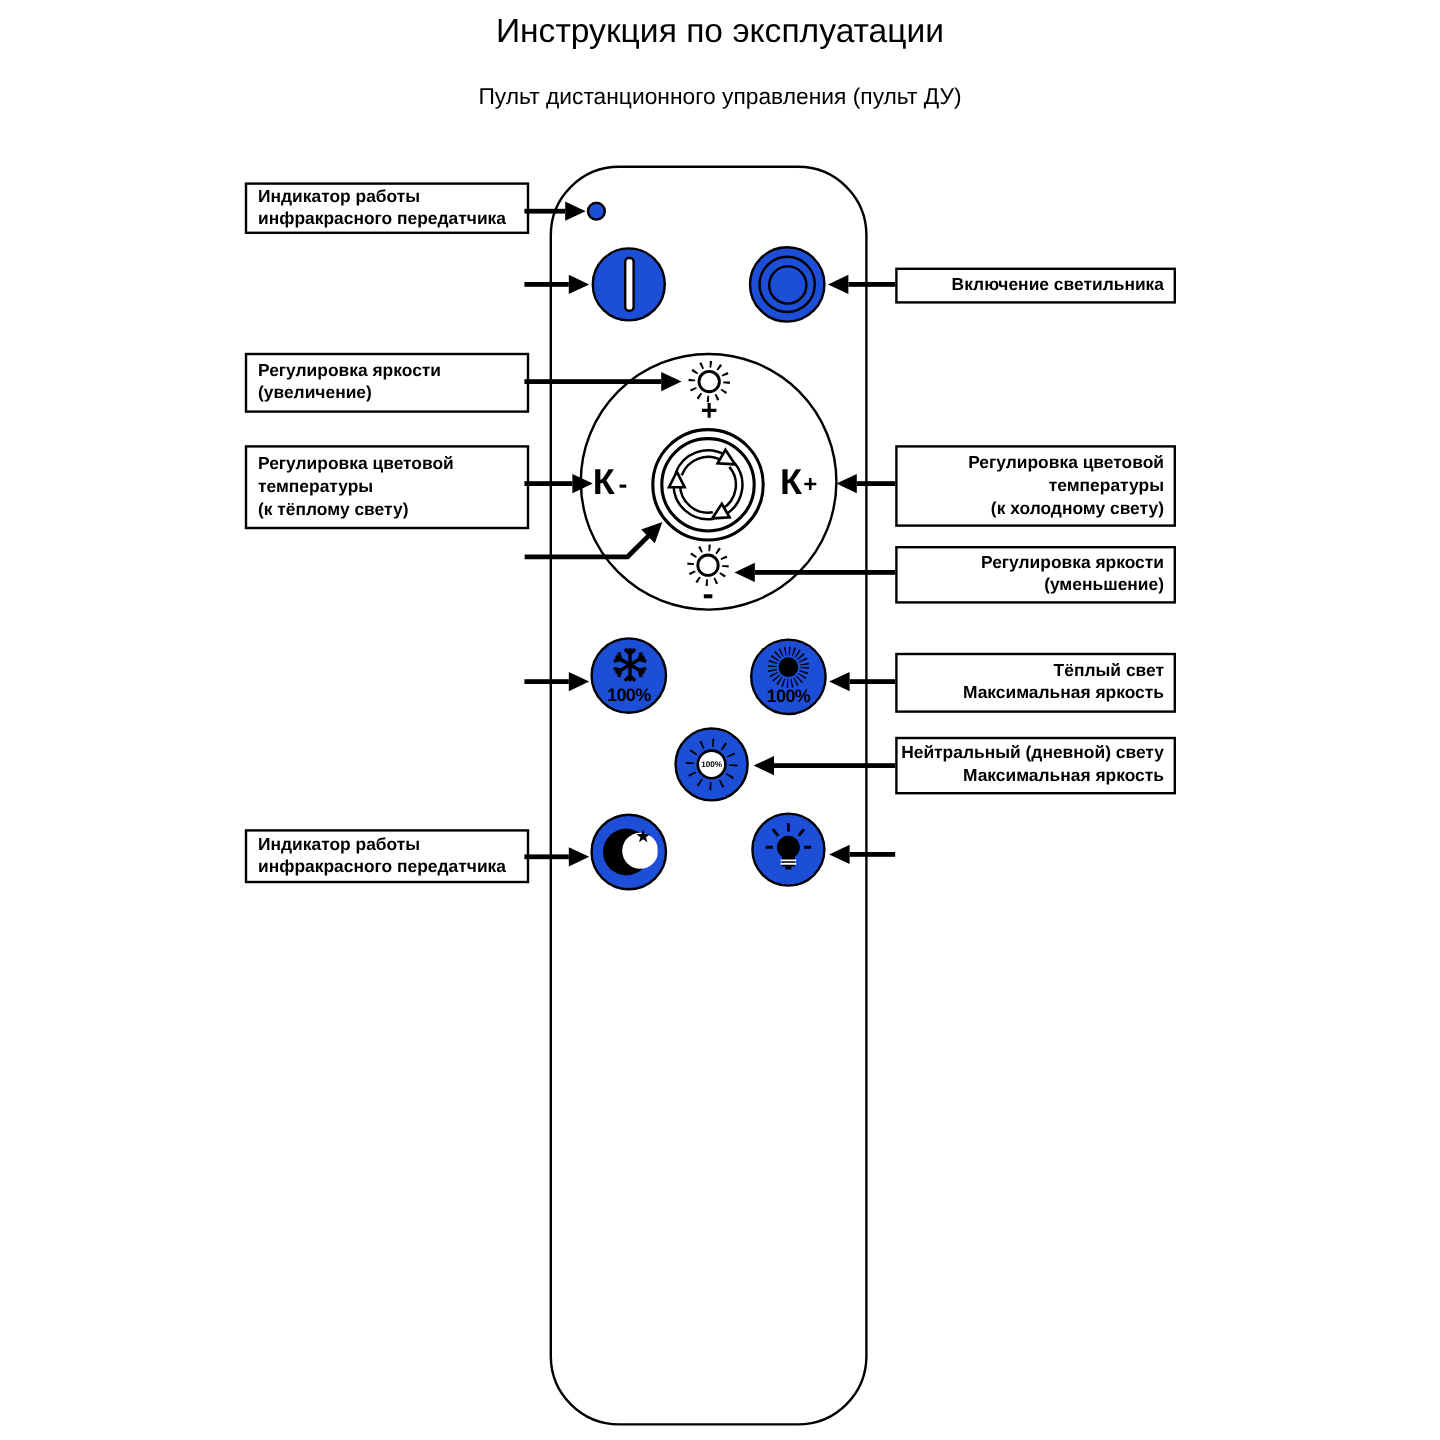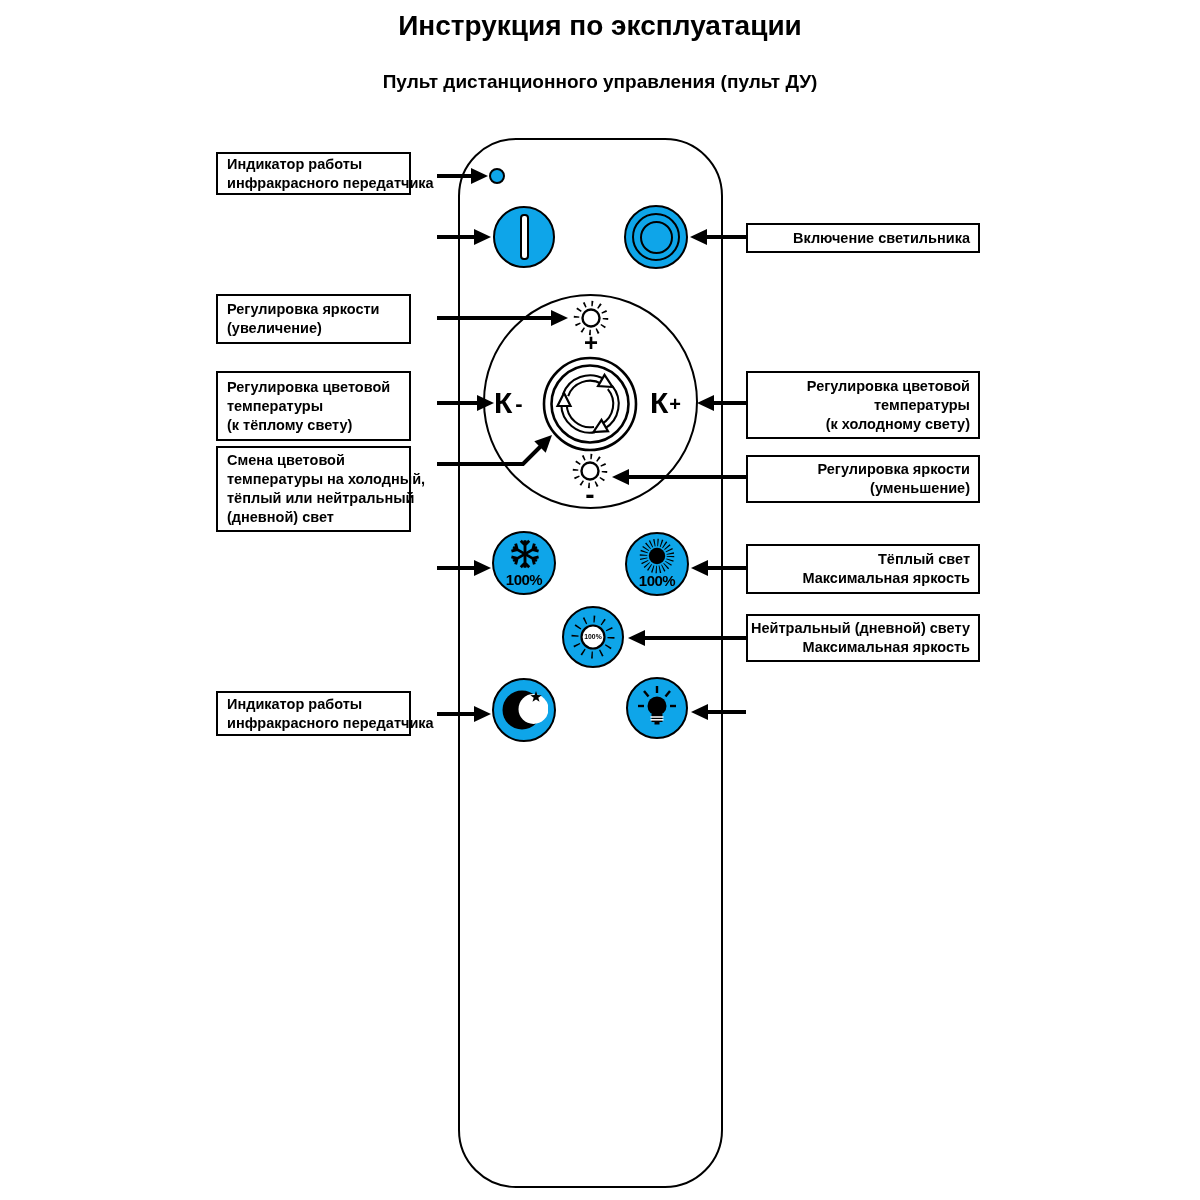--- a/index.html
+++ b/index.html
@@ -1,27 +1,27 @@
 <!DOCTYPE html>
 <html><head>
 <meta charset="utf-8">
 <style>
   html,body{margin:0;padding:0;background:#fff}
   .canvas{position:relative;width:1200px;height:1200px;background:#fff;color:#000;
           font-family:"Liberation Sans",sans-serif;overflow:hidden}
-  .title{position:absolute;left:0;top:10px;width:100%;text-align:center;font-size:28px;font-weight:bold}
-  .subtitle{position:absolute;left:0;top:71px;width:100%;text-align:center;font-size:19px;font-weight:bold}
+  .title{position:absolute;left:0;top:10px;width:100%;text-align:center;font-size:28px;font-weight:normal}
+  .subtitle{position:absolute;left:0;top:71px;width:100%;text-align:center;font-size:19px;font-weight:normal}
   .remote{position:absolute;left:458px;top:138px;width:265px;height:1050px;border:2px solid #000;
           border-radius:58px;background:#fff;box-sizing:border-box}
-  .circle{position:absolute;border:2.5px solid #000;border-radius:50%;background:#0ea5e9;box-sizing:border-box;
+  .circle{position:absolute;border:2.5px solid #000;border-radius:50%;background:#1d4ed8;box-sizing:border-box;
           display:flex;align-items:center;justify-content:center}
   .dialring{position:absolute;left:483px;top:294px;width:215px;height:215px;border:2px solid #000;
           border-radius:50%;background:#fff;box-sizing:border-box}
   .callout{position:absolute;border:2.5px solid #000;box-sizing:border-box;display:flex;align-items:center;background:#fff}
-  .callout.cl{left:216px;width:195px;padding-left:9px}
+  .callout.cl{left:204px;width:237px;padding-left:9px}
   .callout.cr{left:746px;width:234px;justify-content:flex-end;padding-right:8px;text-align:right}
   .callout-text{font-size:14.5px;font-weight:bold;line-height:19px;white-space:pre}
   .al{position:absolute;height:4px;background:#000}
   .ahr{position:absolute;width:0;height:0;border-top:8px solid transparent;border-bottom:8px solid transparent;border-left:17px solid #000}
   .ahl{position:absolute;width:0;height:0;border-top:8px solid transparent;border-bottom:8px solid transparent;border-right:17px solid #000}
   .klabel{position:absolute;display:flex;align-items:center;font-weight:bold}
   .kletter{font-size:30px}
   .sign{position:absolute;text-align:center;font-weight:bold}
   .pct{position:absolute;bottom:5px;left:0;width:100%;text-align:center;font-size:15px;font-weight:bold;letter-spacing:-0.5px}
   .powerbar{width:9px;height:46px;border:2.5px solid #000;border-radius:4px;box-sizing:border-box;background:#fff}
@@ -158,26 +158,20 @@
   </div>
   <div class="callout cl" style="top:294px;height:50px">
     <span class="callout-text">Регулировка яркости
 (увеличение)</span>
   </div>
   <div class="callout cl" style="top:371px;height:70px">
     <span class="callout-text">Регулировка цветовой
 температуры
 (к тёплому свету)</span>
   </div>
-  <div class="callout cl" style="top:446px;height:86px">
-    <span class="callout-text">Смена цветовой
-температуры на холодный,
-тёплый или нейтральный
-(дневной) свет</span>
-  </div>
   <div class="callout cl" style="top:691px;height:45px">
     <span class="callout-text">Индикатор работы
 инфракрасного передатчика</span>
   </div>
 
   <div class="callout cr" style="top:223px;height:30px">
     <span class="callout-text">Включение светильника</span>
   </div>
   <div class="callout cr" style="top:371px;height:68px">
     <span class="callout-text">Регулировка цветовой

